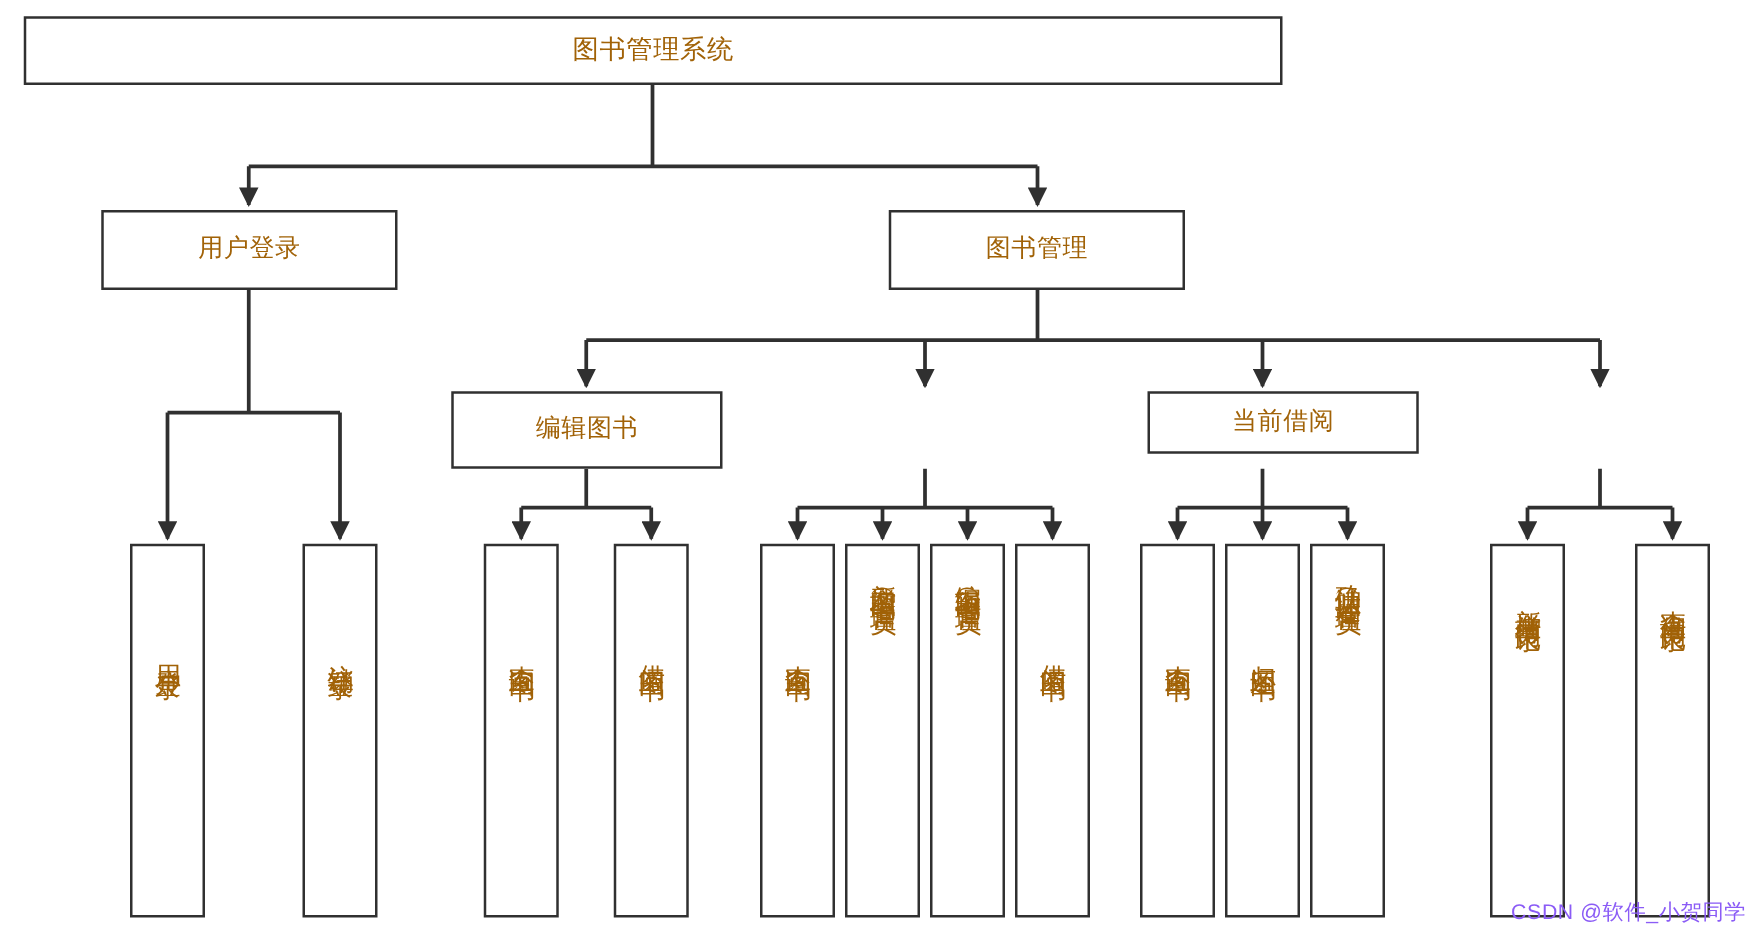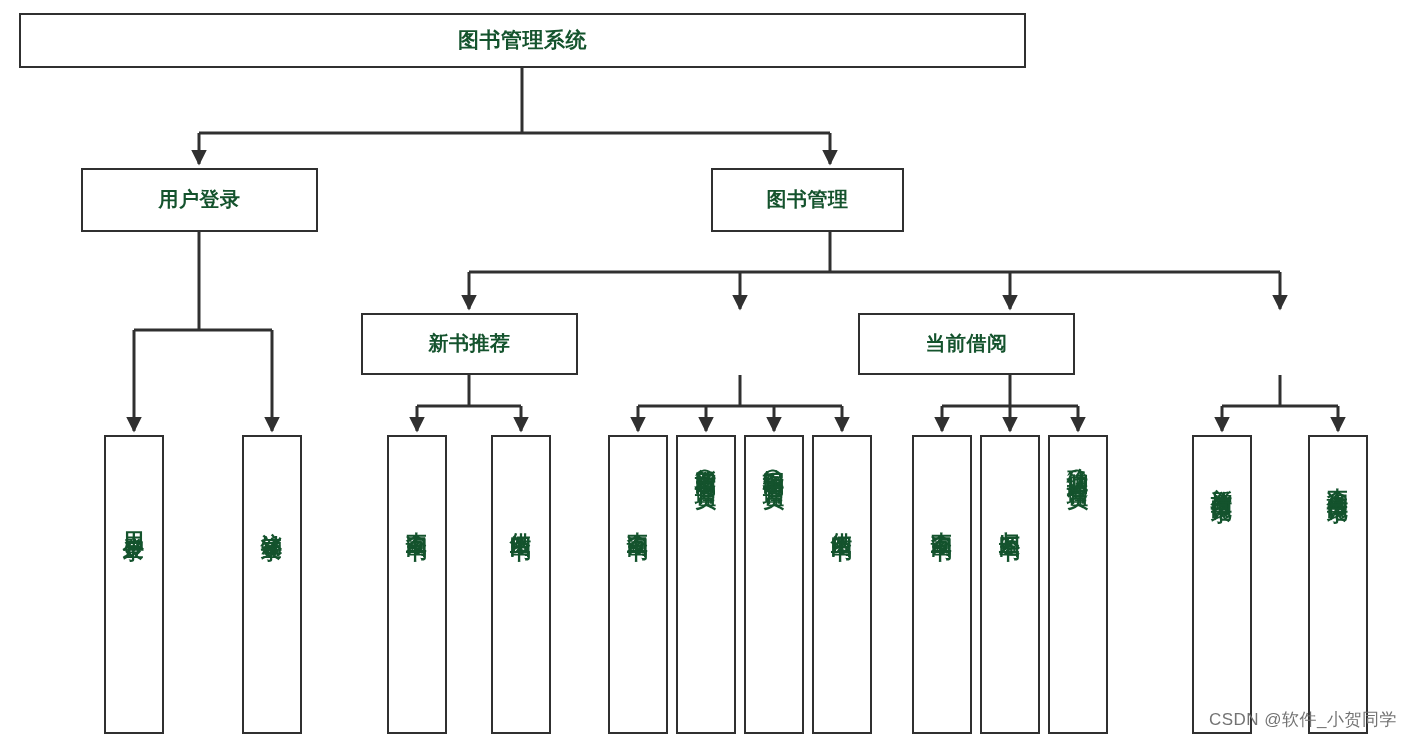--- a/index.html
+++ b/index.html
@@ -30,25 +30,24 @@
     position: absolute;
     box-sizing: border-box;
     background: #ffffff;
     border: 2px solid #303030;
     display: flex;
     align-items: center;
     justify-content: center;
     overflow: hidden;
   }
   .node .label {
-    color: #14532d;
+    color: #a16207;
     line-height: 1.18;
     white-space: pre;
     text-align: right;
-    font-weight: bold;
   }
   .node.horizontal .label {
     font-size: 20px;
     letter-spacing: 0.5px;
   }
   .node.root .label {
     font-size: 21px;
   }
   .node.vertical {
     align-items: flex-start;
@@ -68,23 +67,23 @@
   }
   .node.vertical.near-top .label {
     padding-top: 10px;
   }
   .node.vertical.upper .label {
     padding-top: 30px;
   }
   #watermark {
     position: absolute;
     right: 8px;
-    bottom: 16px;
+    bottom: 6px;
     font-size: 17px;
-    color: #737373;
+    color: #8b5cf6;
     letter-spacing: 0.5px;
     white-space: nowrap;
     pointer-events: none;
   }
 </style>
 </head>
 <body>
 
 <div id="diagram-root">
 
@@ -138,28 +137,28 @@
     </g>
   </svg>
 
   <div class="node horizontal root" style="left:19px; top:13px; width:1007px; height:55px;">
     <span class="label">图书管理系统</span>
   </div>
 
   <div class="node horizontal" style="left:81px; top:168px; width:237px; height:64px;">
     <span class="label">用户登录</span>
   </div>
-  <div class="node horizontal" style="left:711px; top:168px; width:193px; height:64px;">
+  <div class="node horizontal" style="left:711px; top:168px; width:237px; height:64px;">
     <span class="label">图书管理</span>
   </div>
 
   <div class="node horizontal" style="left:361px; top:313px; width:217px; height:62px;">
-    <span class="label">新书推荐</span>
-  </div>
-  <div class="node horizontal" style="left:858px; top:313px; width:217px; height:62px;">
+    <span class="label">编辑图书</span>
+  </div>
+  <div class="node horizontal" style="left:918px; top:313px; width:217px; height:50px;">
     <span class="label">当前借阅</span>
   </div>
 
   <div class="node vertical mid" style="left:104px; top:435px; width:60px; height:299px;">
     <span class="label">用户登录</span>
   </div>
   <div class="node vertical mid" style="left:242px; top:435px; width:60px; height:299px;">
     <span class="label">注销登录</span>
   </div>
 

